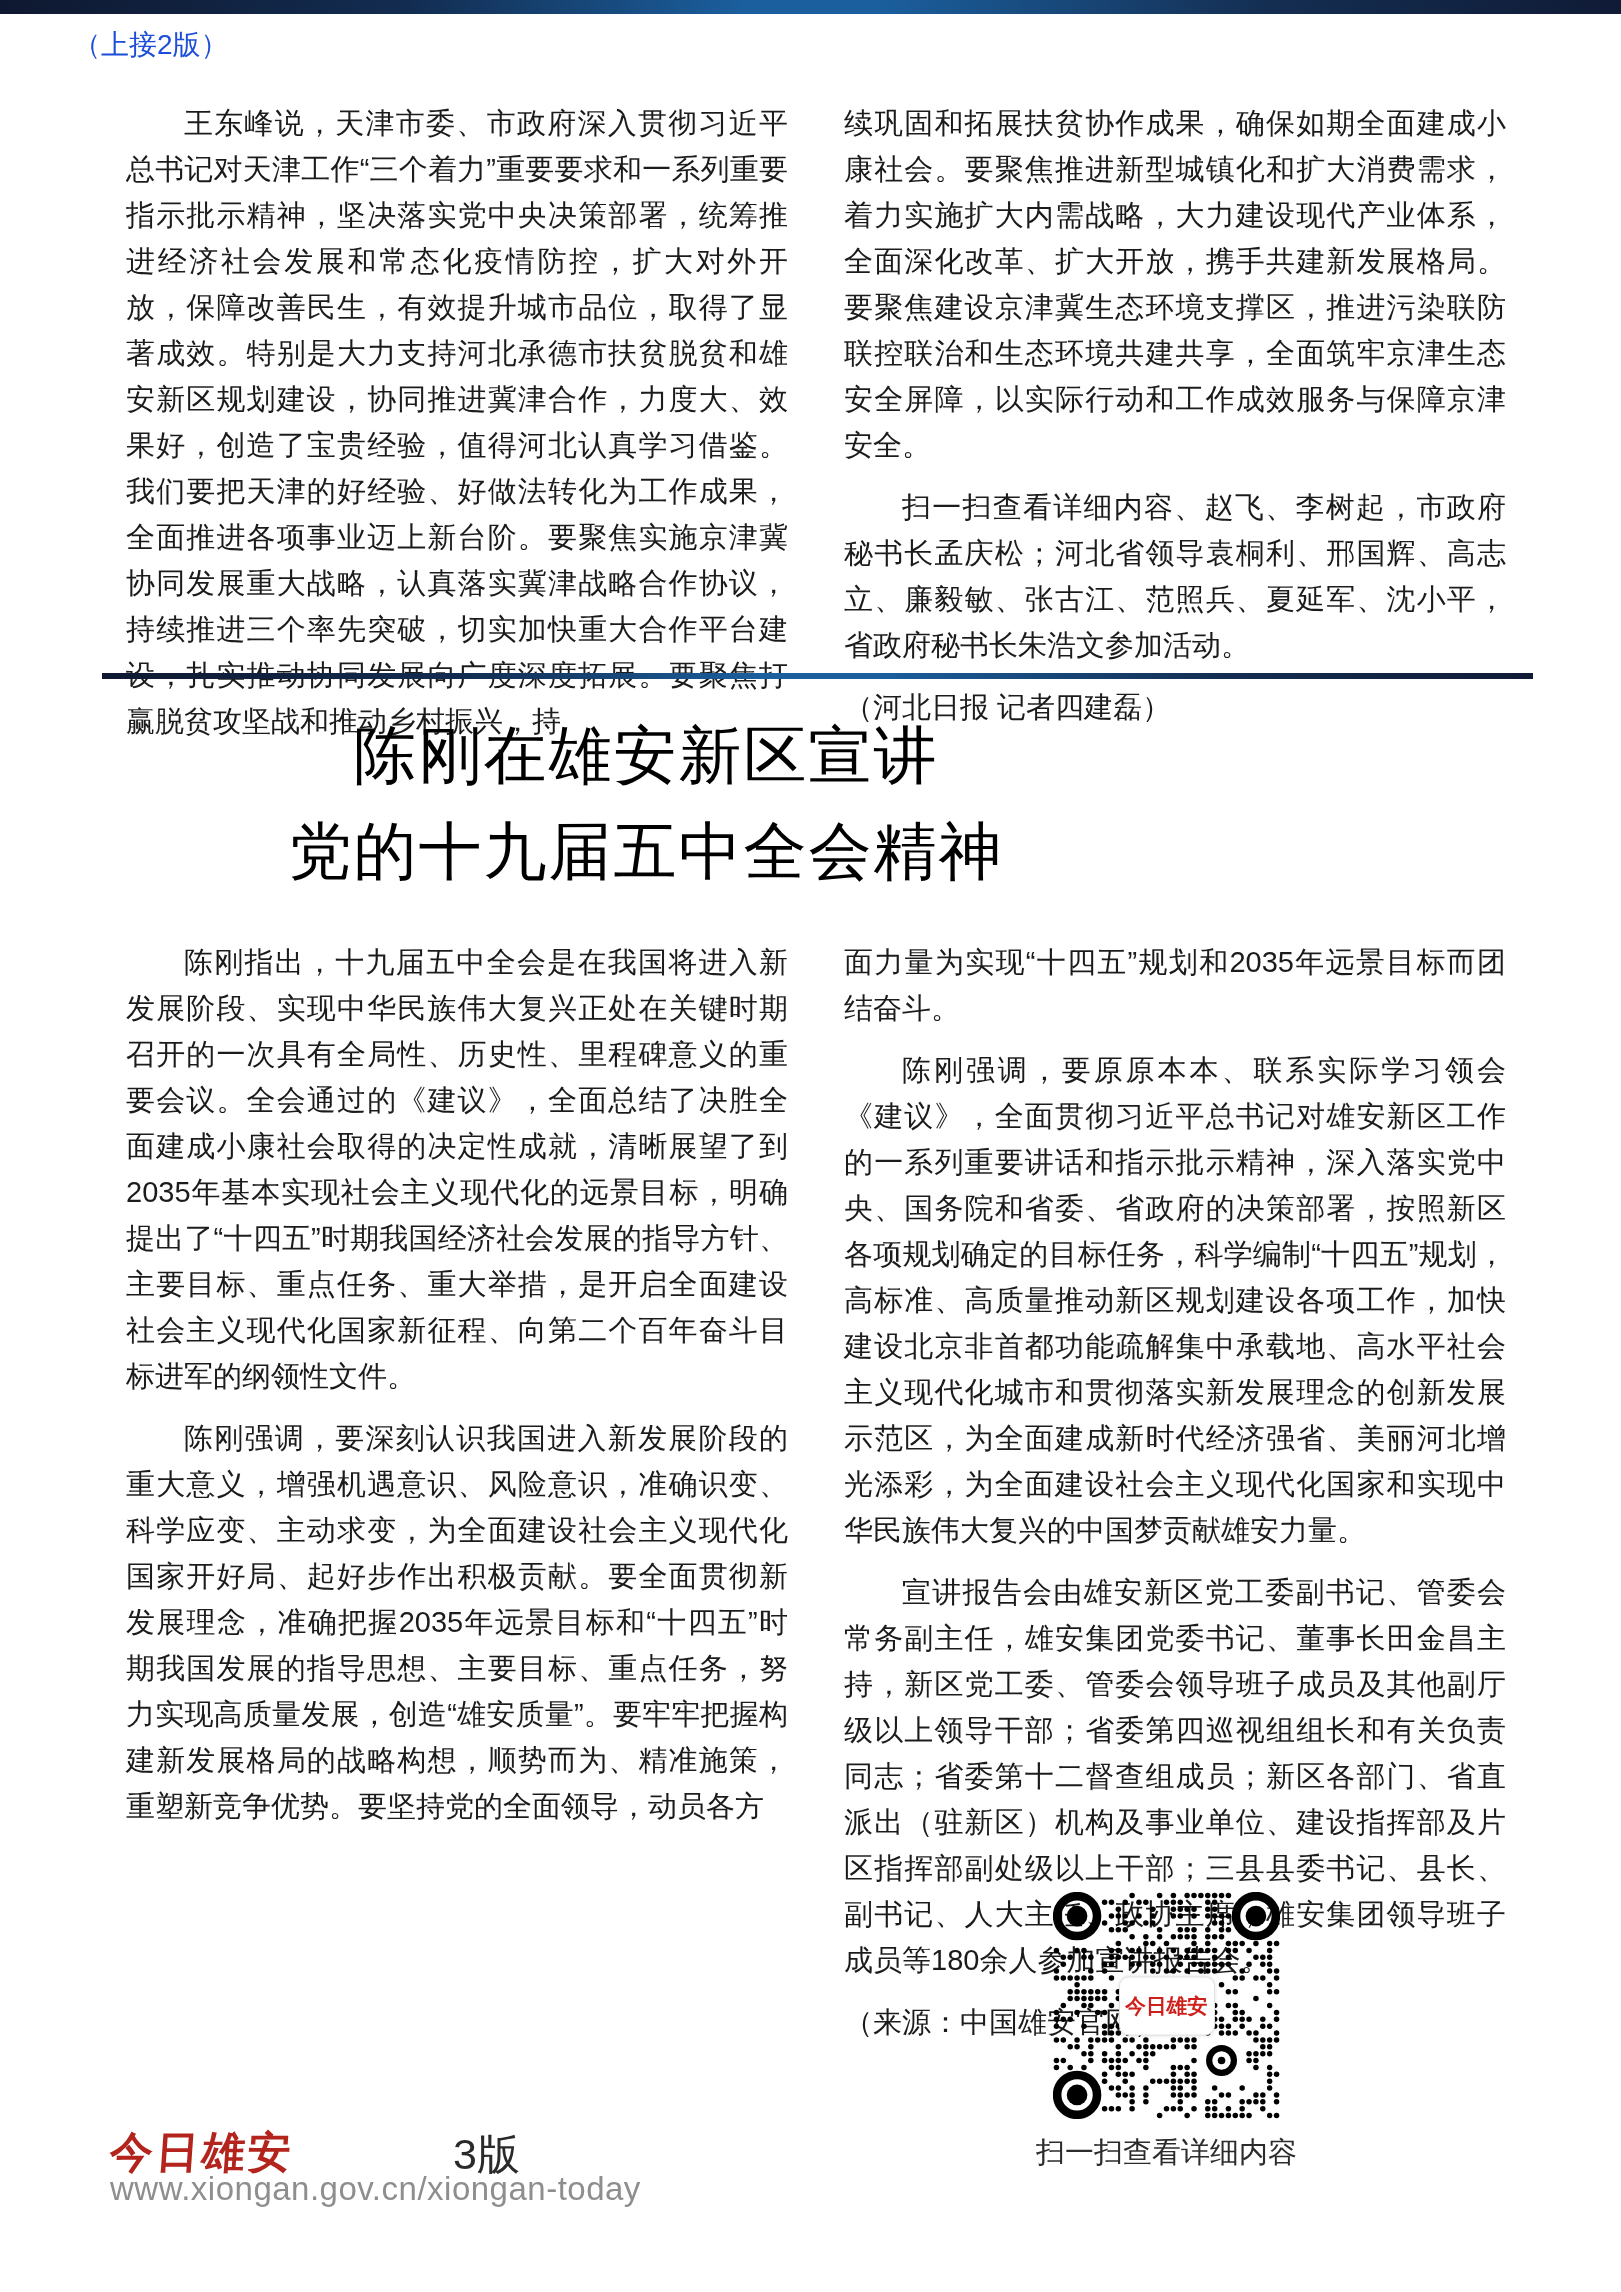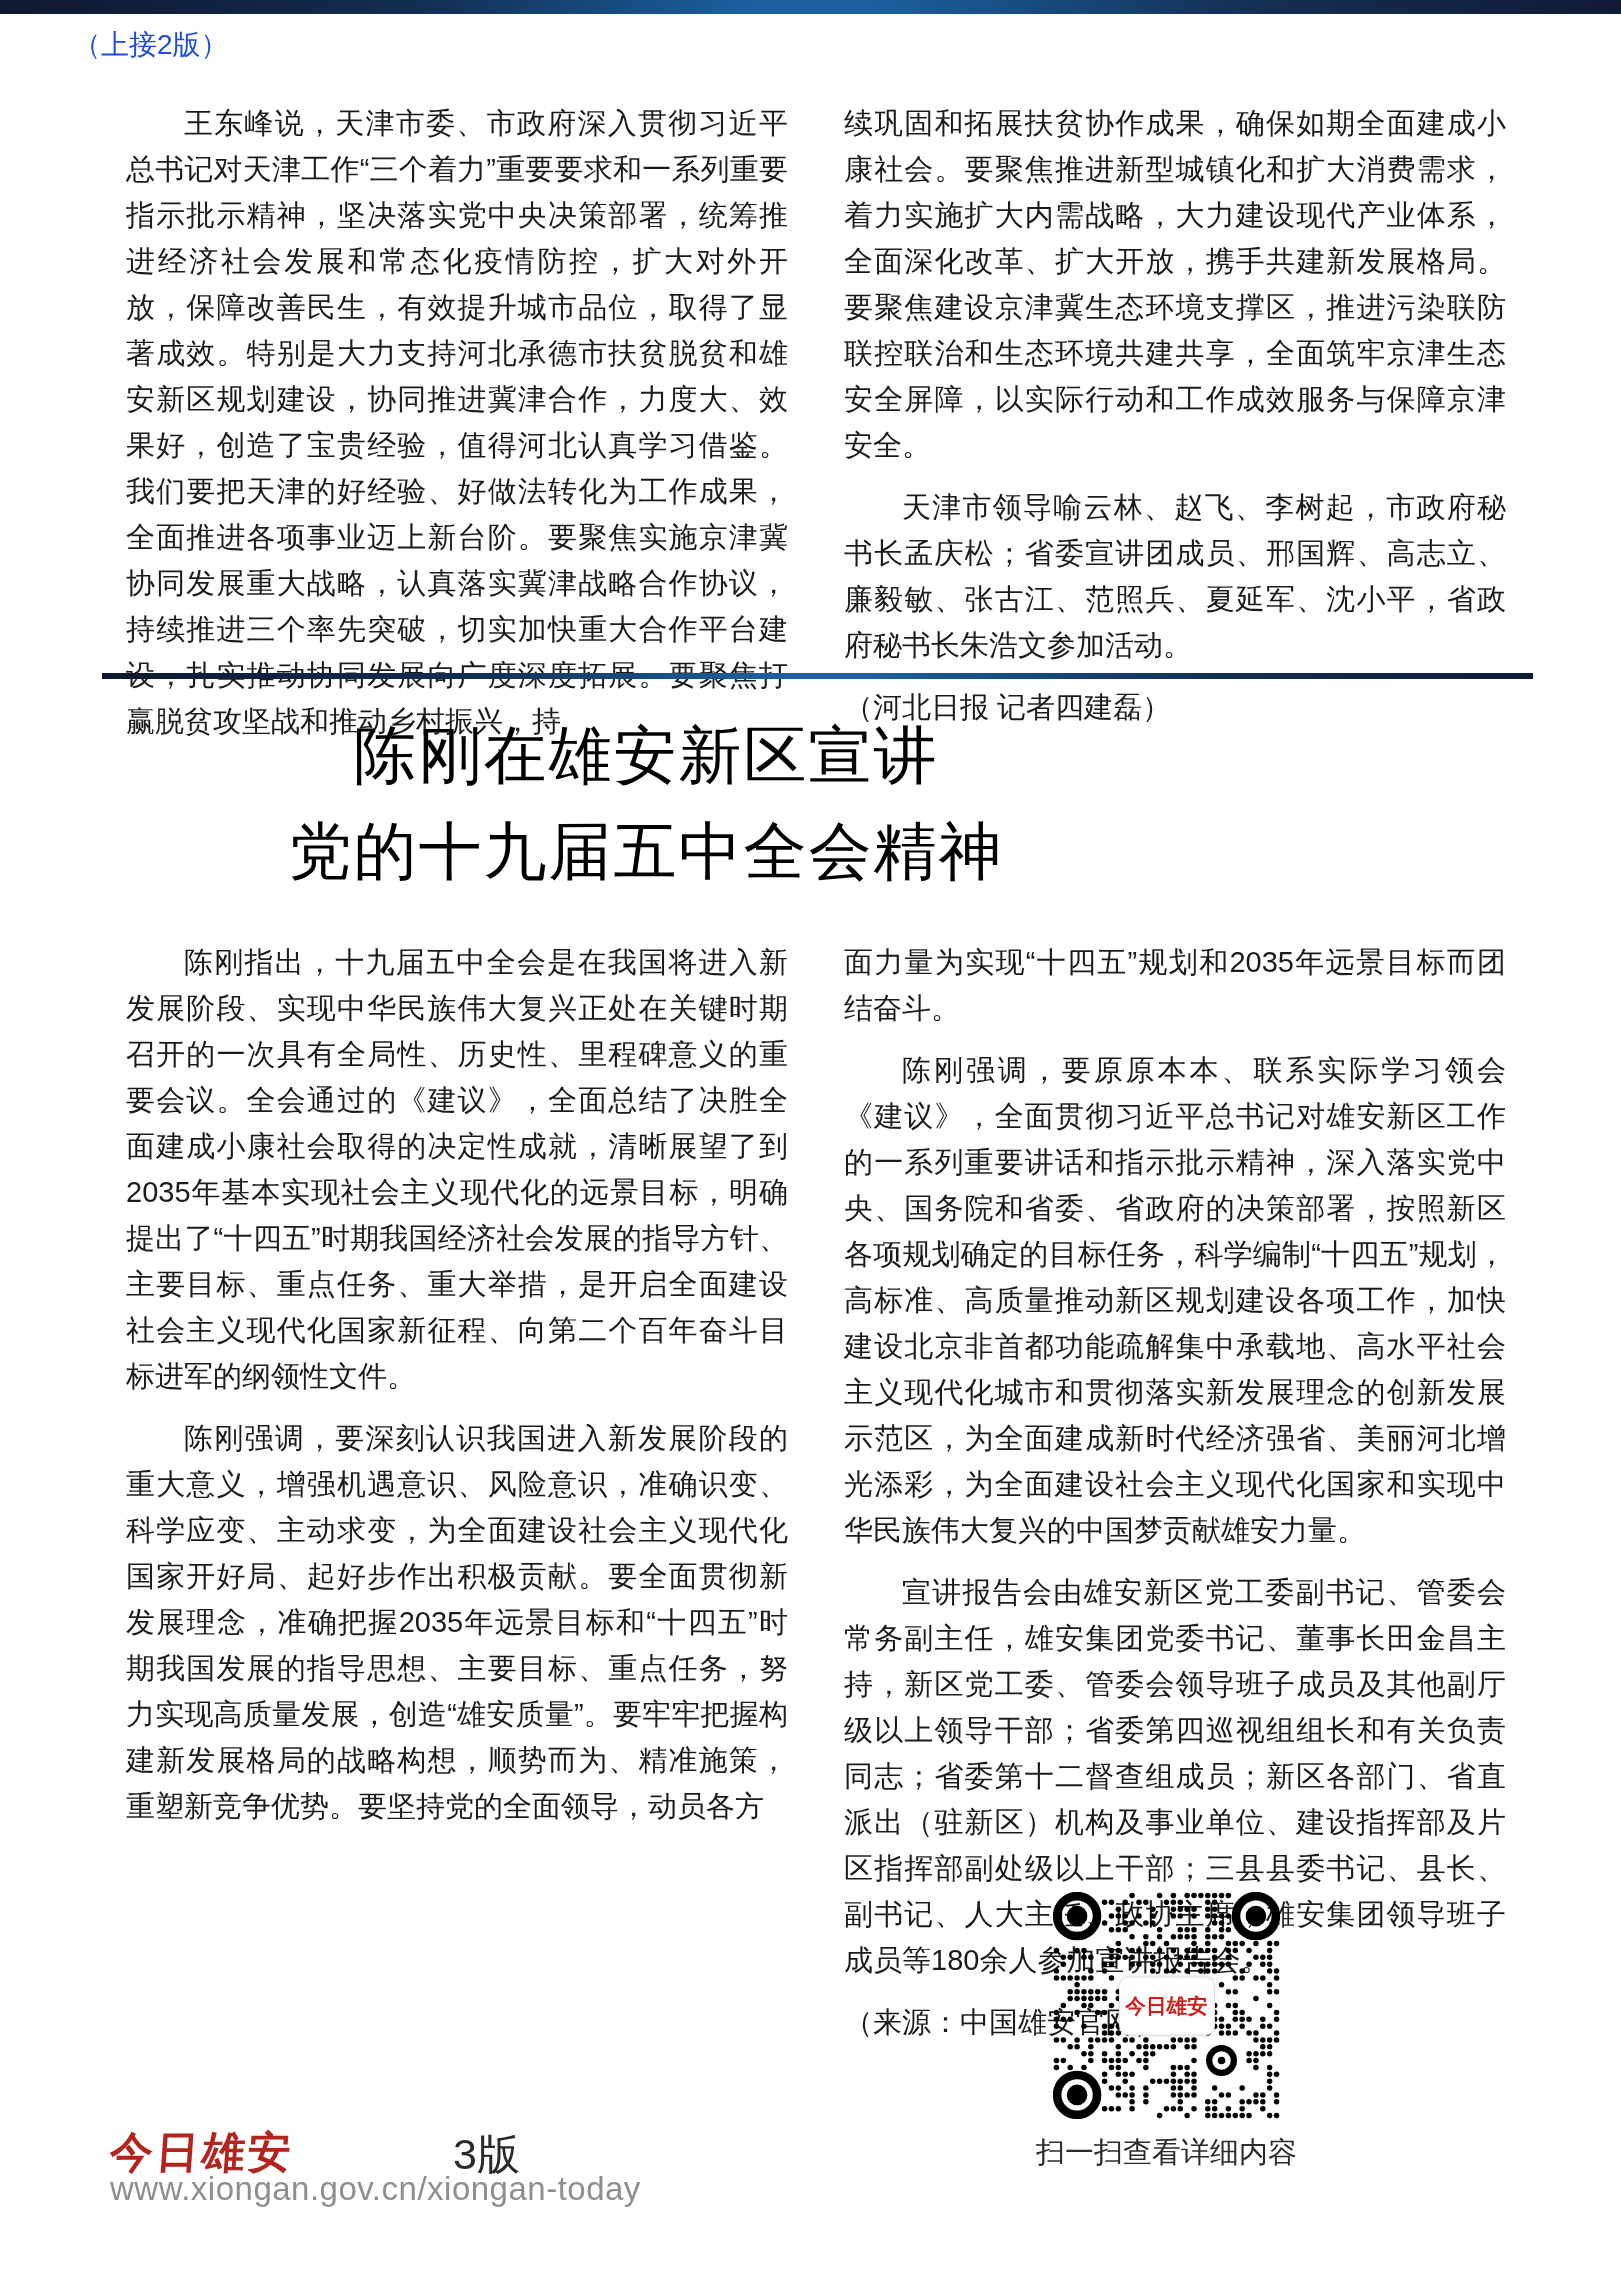--- a/index.html
+++ b/index.html
@@ -63,21 +63,21 @@
 <div class="topbar navy"></div>
 
 <div class="note">（上接2版）</div>
 
 <section class="col" id="top-left">
   <p class="indent">王东峰说，天津市委、市政府深入贯彻习近平总书记对天津工作“三个着力”重要要求和一系列重要指示批示精神，坚决落实党中央决策部署，统筹推进经济社会发展和常态化疫情防控，扩大对外开放，保障改善民生，有效提升城市品位，取得了显著成效。特别是大力支持河北承德市扶贫脱贫和雄安新区规划建设，协同推进冀津合作，力度大、效果好，创造了宝贵经验，值得河北认真学习借鉴。我们要把天津的好经验、好做法转化为工作成果，全面推进各项事业迈上新台阶。要聚焦实施京津冀协同发展重大战略，认真落实冀津战略合作协议，持续推进三个率先突破，切实加快重大合作平台建设，扎实推动协同发展向广度深度拓展。要聚焦打赢脱贫攻坚战和推动乡村振兴，持</p>
 </section>
 
 <section class="col" id="top-right">
   <p class="noindent">续巩固和拓展扶贫协作成果，确保如期全面建成小康社会。要聚焦推进新型城镇化和扩大消费需求，着力实施扩大内需战略，大力建设现代产业体系，全面深化改革、扩大开放，携手共建新发展格局。要聚焦建设京津冀生态环境支撑区，推进污染联防联控联治和生态环境共建共享，全面筑牢京津生态安全屏障，以实际行动和工作成效服务与保障京津安全。</p>
-  <p class="indent">天津市领导喻云林、赵飞、李树起，市政府秘书长孟庆松；省委宣讲团成员、邢国辉、高志立、廉毅敏、张古江、范照兵、夏延军、沈小平，省政府秘书长朱浩文参加活动。</p>
+  <p class="indent">扫一扫查看详细内容、赵飞、李树起，市政府秘书长孟庆松；河北省领导袁桐利、邢国辉、高志立、廉毅敏、张古江、范照兵、夏延军、沈小平，省政府秘书长朱浩文参加活动。</p>
   <p class="credit">（河北日报 记者四建磊）</p>
 </section>
 
 <div class="divider navy"></div>
 
 <h1 class="headline">
   <div>陈刚在雄安新区宣讲</div>
   <div>党的十九届五中全会精神</div>
 </h1>
 

